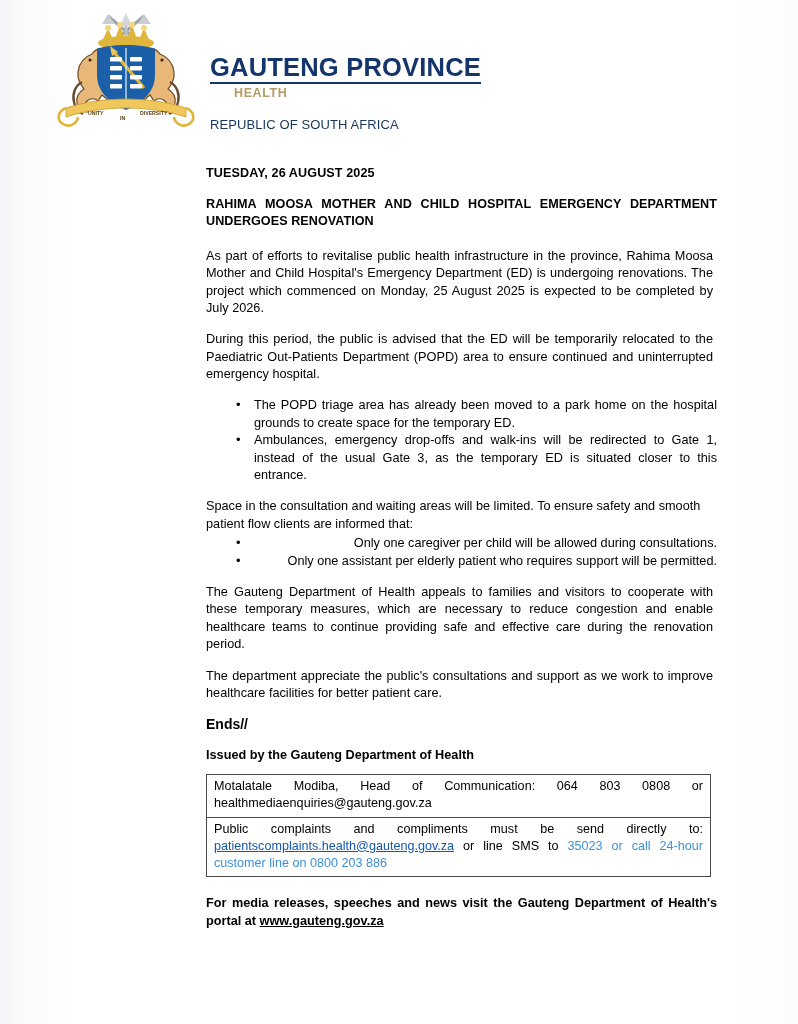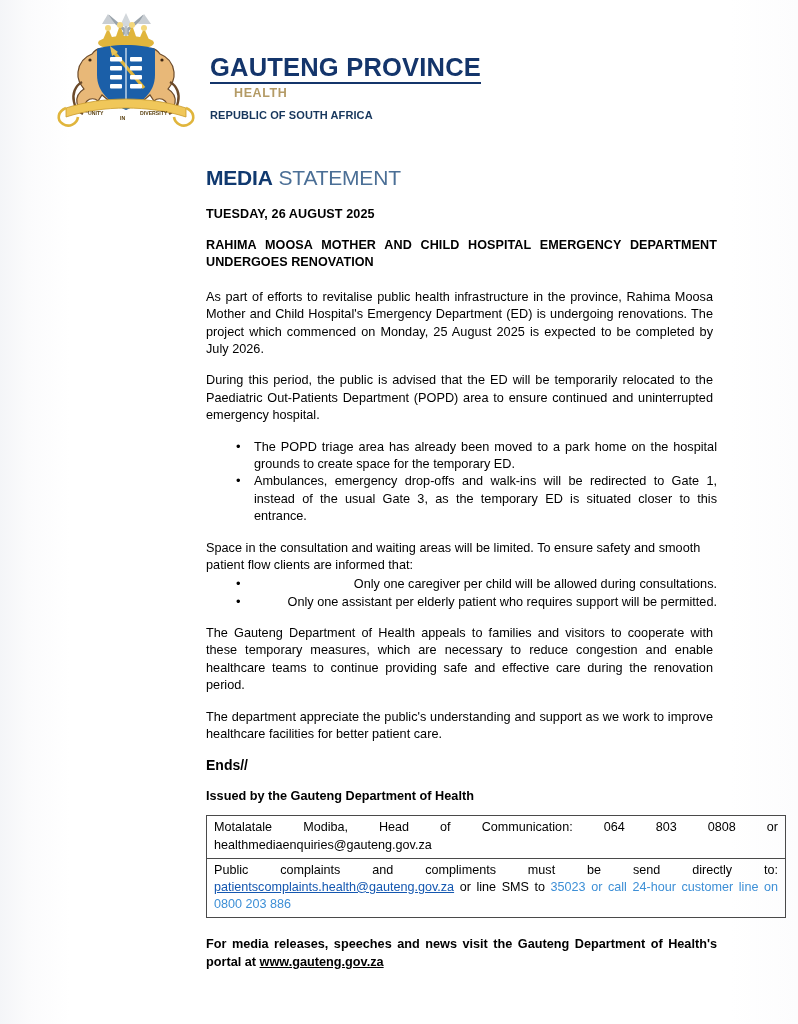--- a/index.html
+++ b/index.html
@@ -58,26 +58,26 @@
   .lockup .health {
     font-size: 12.5px;
     font-weight: bold;
     letter-spacing: 0.6px;
     color: #b49b66;
     margin-top: 3px;
     line-height: 1.1;
     padding-left: 24px;
   }
   .lockup .republic {
-    font-size: 11px;
-    font-weight: bold;
+    font-size: 13px;
+    font-weight: normal;
     letter-spacing: 0.1px;
     color: #16365c;
     line-height: 1.15;
-    margin-top: 8px;
+    margin-top: 17px;
   }
 
   
   .doc {
     position: absolute;
     left: 206px;
     top: 166px;
     width: 511px;
   }
 
@@ -155,21 +155,21 @@
   }
   .issued {
     font-size: 12.7px;
     font-weight: bold;
     margin: 0 0 12px 0;
   }
 
   
   table.contact {
     border-collapse: collapse;
-    width: 580px;
+    width: 505px;
     margin: 0 0 18px 0;
     table-layout: fixed;
   }
   table.contact td {
     border: 1px solid #4a4a4a;
     padding: 3px 7px 4px 7px;
     font-size: 12.6px;
     line-height: 1.36;
     text-align: justify;
     vertical-align: top;
@@ -281,23 +281,20 @@
 
     <div class="lockup">
       <div class="province">GAUTENG PROVINCE</div>
       <div class="health">HEALTH</div>
       <div class="republic">REPUBLIC OF SOUTH AFRICA</div>
     </div>
   </div>
 
   <div class="doc">
 
-    <div class="media-statement">
-      <span class="m">MEDIA</span><span>&nbsp;</span><span class="s">STATEMENT</span>
-    </div>
 
     <div class="date-line">TUESDAY, 26 AUGUST 2025</div>
 
     <div class="headline">RAHIMA MOOSA MOTHER AND CHILD HOSPITAL EMERGENCY DEPARTMENT UNDERGOES RENOVATION</div>
 
     <p class="para">As part of efforts to revitalise public health infrastructure in the province, Rahima Moosa Mother and Child Hospital's Emergency Department (ED) is undergoing renovations. The project which commenced on Monday, 25 August 2025 is expected to be completed by July 2026.</p>
 
     <p class="para">During this period, the public is advised that the ED will be temporarily relocated to the Paediatric Out-Patients Department (POPD) area to ensure continued and uninterrupted emergency hospital.</p>
 
     <ul class="bullets">
@@ -306,21 +303,21 @@
     </ul>
 
     <p class="para lead-in">Space in the consultation and waiting areas will be limited. To ensure safety and smooth patient flow clients are informed that:</p>
     <ul class="bullets tight">
       <li>Only one caregiver per child will be allowed during consultations.</li>
       <li>Only one assistant per elderly patient who requires support will be permitted.</li>
     </ul>
 
     <p class="para">The Gauteng Department of Health appeals to families and visitors to cooperate with these temporary measures, which are necessary to reduce congestion and enable healthcare teams to continue providing safe and effective care during the renovation period.</p>
 
-    <p class="para">The department appreciate the public's understanding and support as we work to improve healthcare facilities for better patient care.</p>
+    <p class="para">The department appreciate the public's consultations and support as we work to improve healthcare facilities for better patient care.</p>
 
     <div class="ends">Ends//</div>
 
     <div class="issued">Issued by the Gauteng Department of Health</div>
 
     <table class="contact">
       <tbody>
         <tr>
           <td class="row1">Motalatale Modiba, Head of Communication: 064 803 0808 or healthmediaenquiries@gauteng.gov.za</td>
         </tr>

